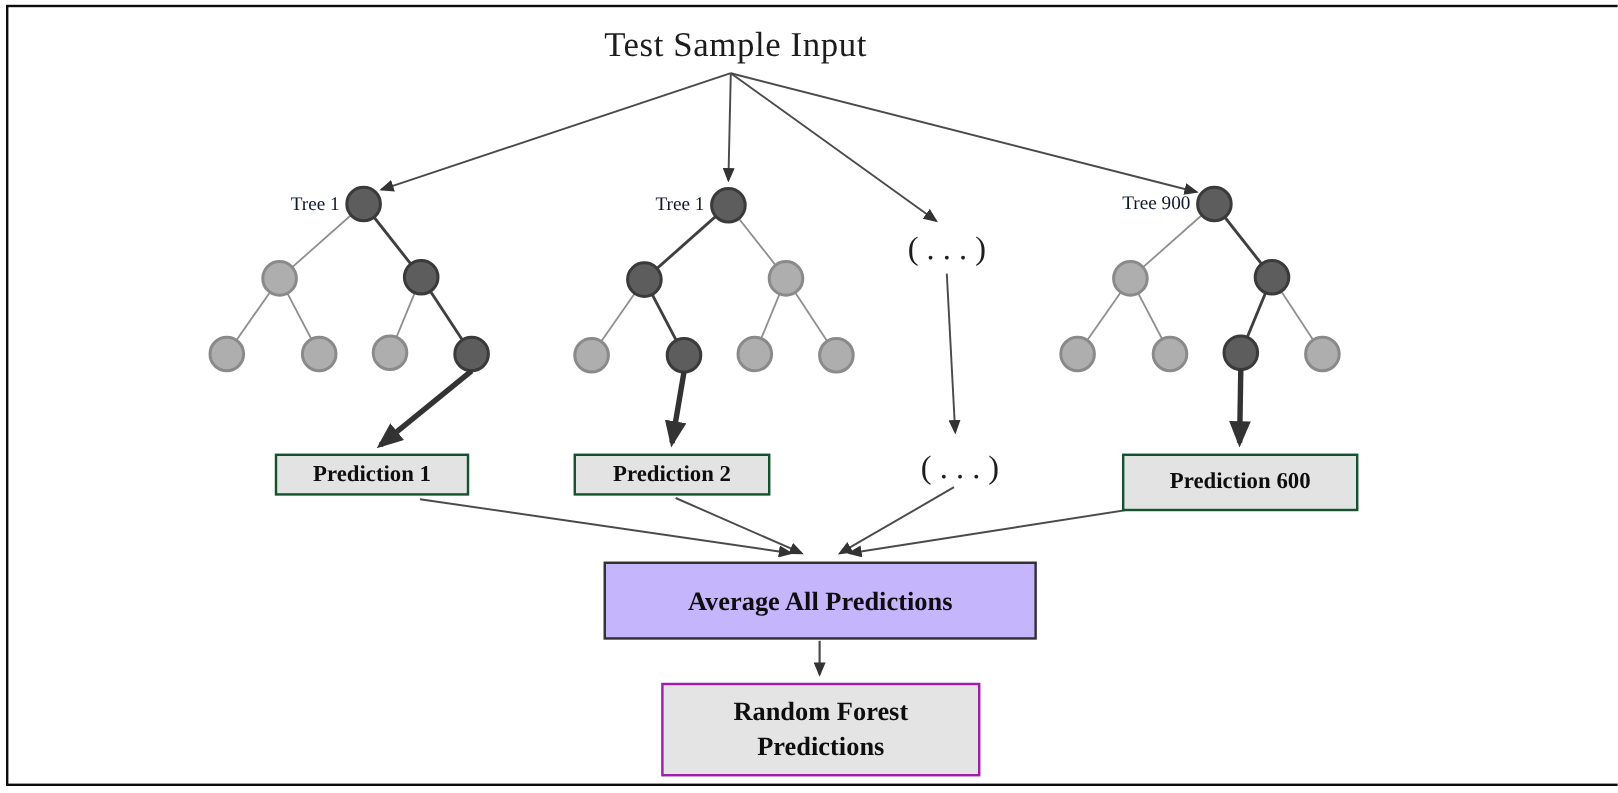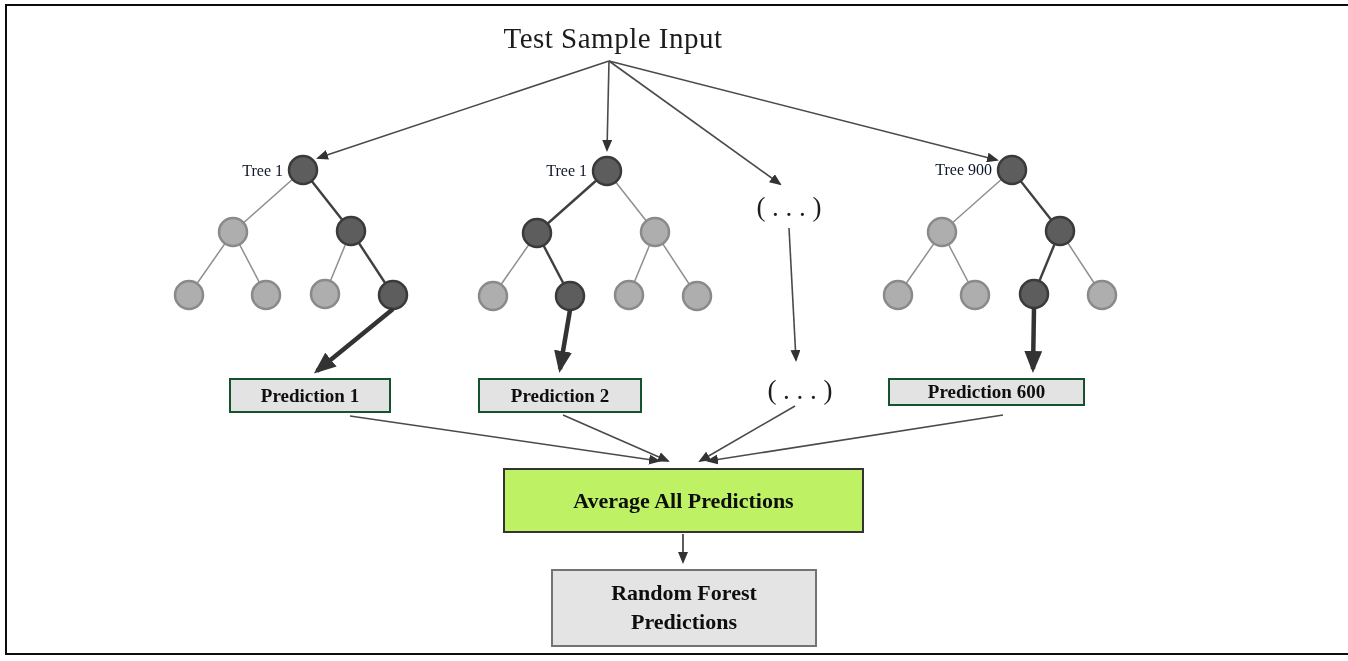--- a/index.html
+++ b/index.html
@@ -34,36 +34,36 @@
   .pred-box{
     position:absolute;
     background:#e3e3e3; border:2px solid #14532d;
     box-sizing:border-box;
     display:flex; align-items:center; justify-content:center;
     font-weight:bold; font-size:19px; color:#0e0e0e;
     white-space:nowrap;
   }
   .pred-box.p1{left:229px; top:378px; width:162px; height:35px;}
   .pred-box.p2{left:478px; top:378px; width:164px; height:35px;}
-  .pred-box.p3{left:888px; top:378px; width:197px; height:28px;}
+  .pred-box.p3{left:935px; top:378px; width:197px; height:48px;}
   .ellipsis{
     position:absolute; transform:translate(-50%,-50%);
     font-size:27px; color:#1d1d1d; white-space:nowrap; font-weight:500;
   }
   .ellipsis.top{left:789px; top:207px;}
   .ellipsis.bottom{left:800px; top:390px;}
   .agg-box{
     position:absolute; left:503px; top:468px; width:361px; height:65px;
-    background:#bef264; border:2px solid #333333; box-sizing:border-box;
+    background:#c4b5fd; border:2px solid #333333; box-sizing:border-box;
     display:flex; align-items:center; justify-content:center;
     font-weight:bold; font-size:22px; color:#0e0e0e; white-space:nowrap;
   }
   .final-box{
     position:absolute; left:551px; top:569px; width:266px; height:78px;
-    background:#e4e4e4; border:2px solid #737373; box-sizing:border-box;
+    background:#e4e4e4; border:2px solid #a21caf; box-sizing:border-box;
     display:flex; flex-direction:column; align-items:center; justify-content:center;
     font-weight:bold; font-size:22px; color:#0e0e0e; line-height:1.3;
     text-align:center;
   }
 </style>
 </head>
 <body>
 
 <div id="stage">
 

